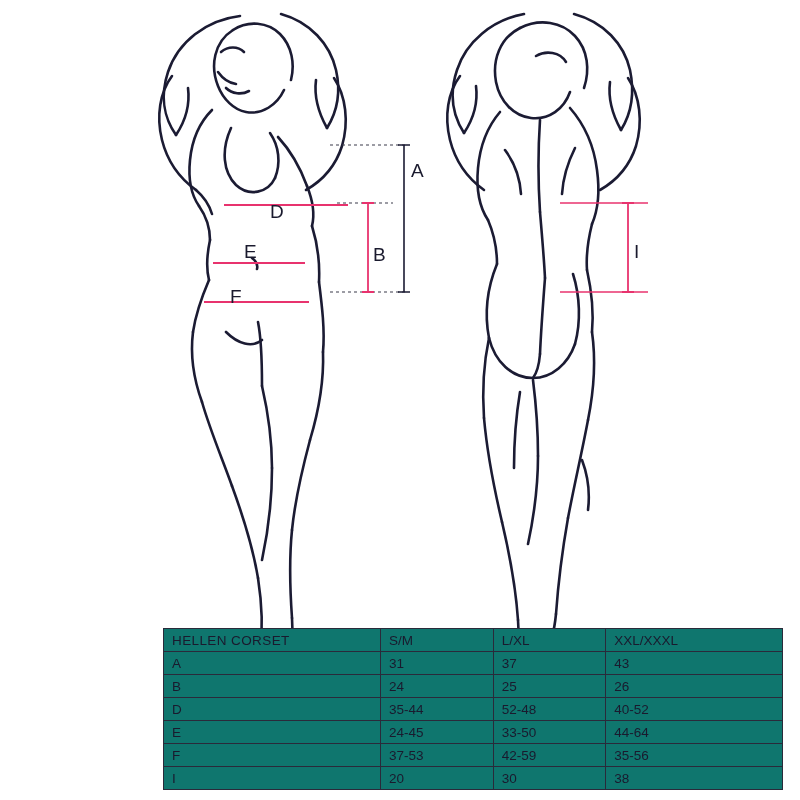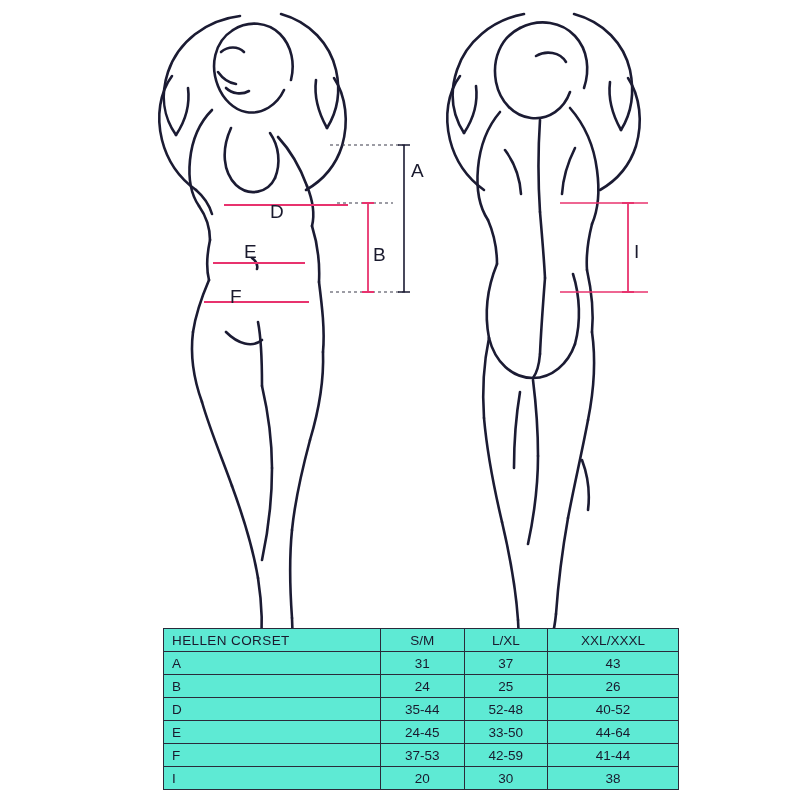--- a/index.html
+++ b/index.html
@@ -32,31 +32,31 @@
     font-size: 19px;
     color: #1a1a2e;
     font-weight: 400;
     line-height: 1;
   }
   
   .size-table {
     position: absolute;
     left: 163px;
     top: 628px;
-    width: 516px;
+    width: 620px;
     border-collapse: collapse;
     font-size: 13.5px;
     color: #1a1a2e;
-    background: #5eead4;
+    background: #0f766e;
   }
   .size-table td {
     border: 1px solid #2a2a3a;
     height: 22px;
     padding: 0 8px;
-    text-align: center;
+    text-align: left;
     font-weight: 400;
   }
   .size-table td.rowhead {
     text-align: left;
     width: 200px;
   }
   .size-table tr.header td {
     font-weight: 400;
   }
   .size-table tr.header td.rowhead {
@@ -232,21 +232,21 @@
     <tr>
       <td class="rowhead">E</td>
       <td>24-45</td>
       <td>33-50</td>
       <td>44-64</td>
     </tr>
     <tr>
       <td class="rowhead">F</td>
       <td>37-53</td>
       <td>42-59</td>
-      <td>41-44</td>
+      <td>35-56</td>
     </tr>
     <tr>
       <td class="rowhead">I</td>
       <td>20</td>
       <td>30</td>
       <td>38</td>
     </tr>
   </tbody>
 </table>
 

